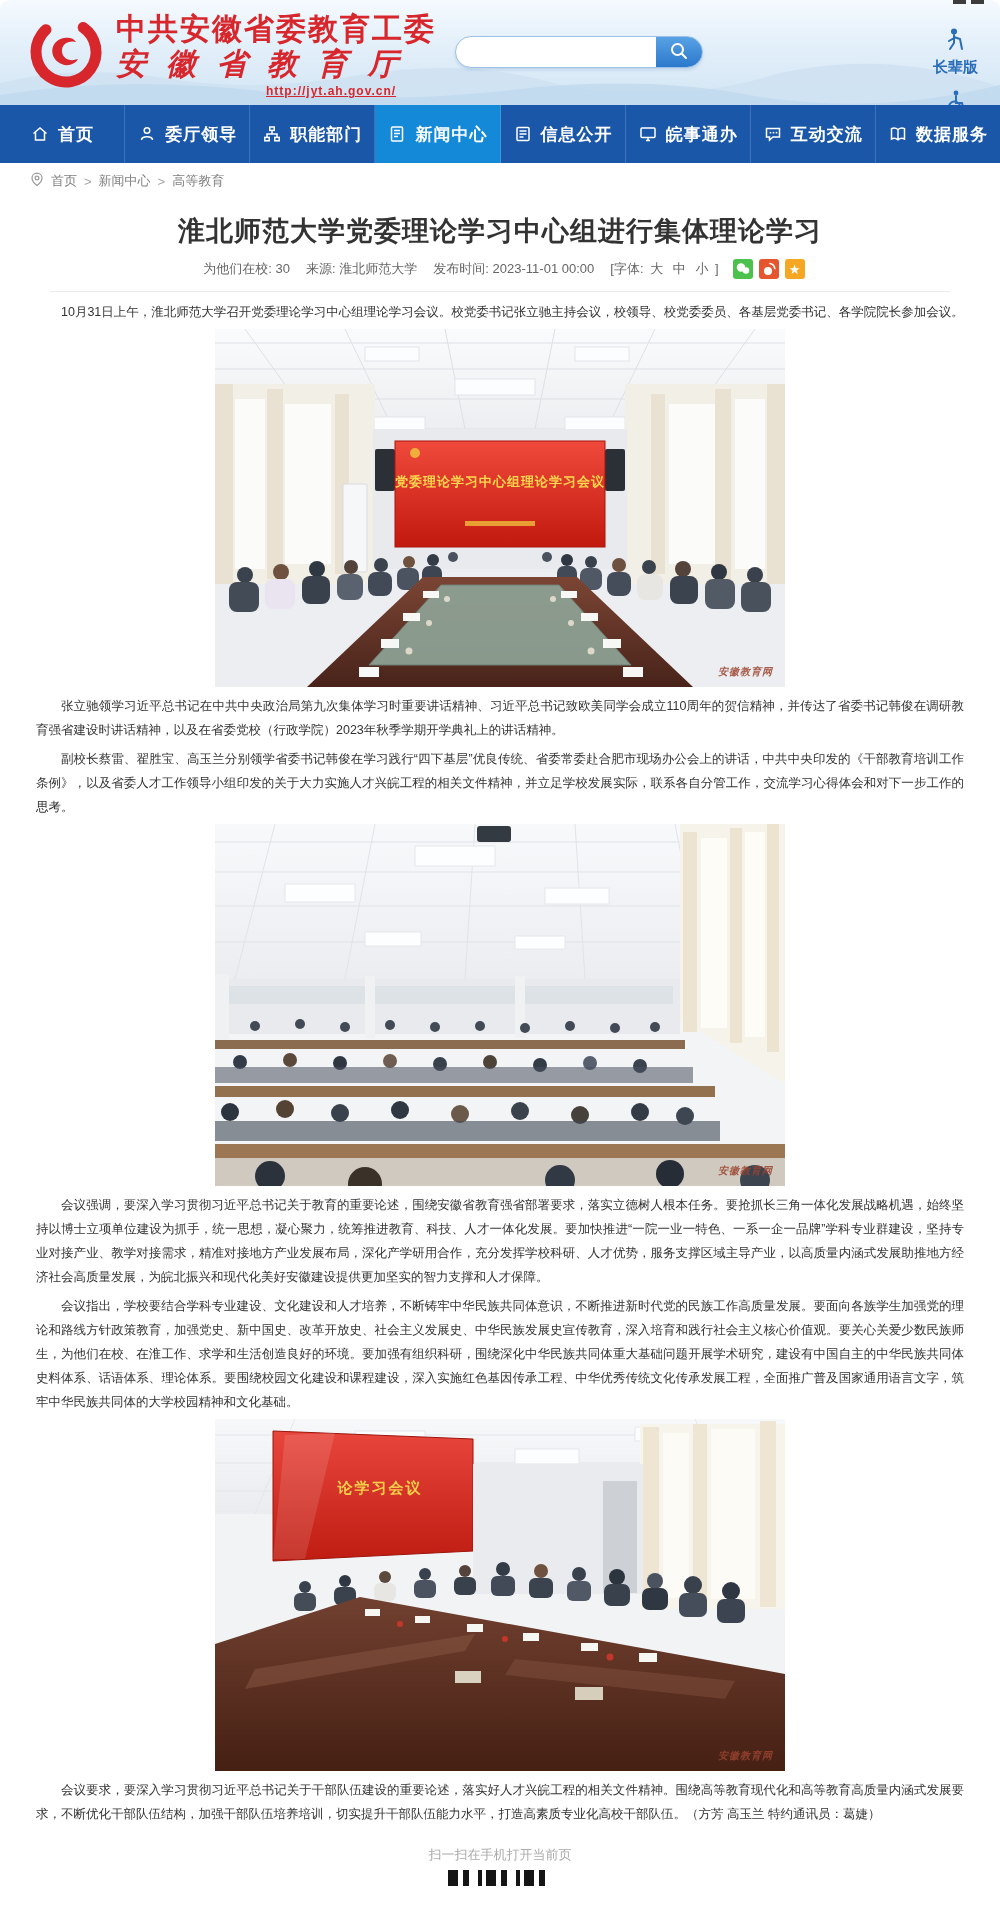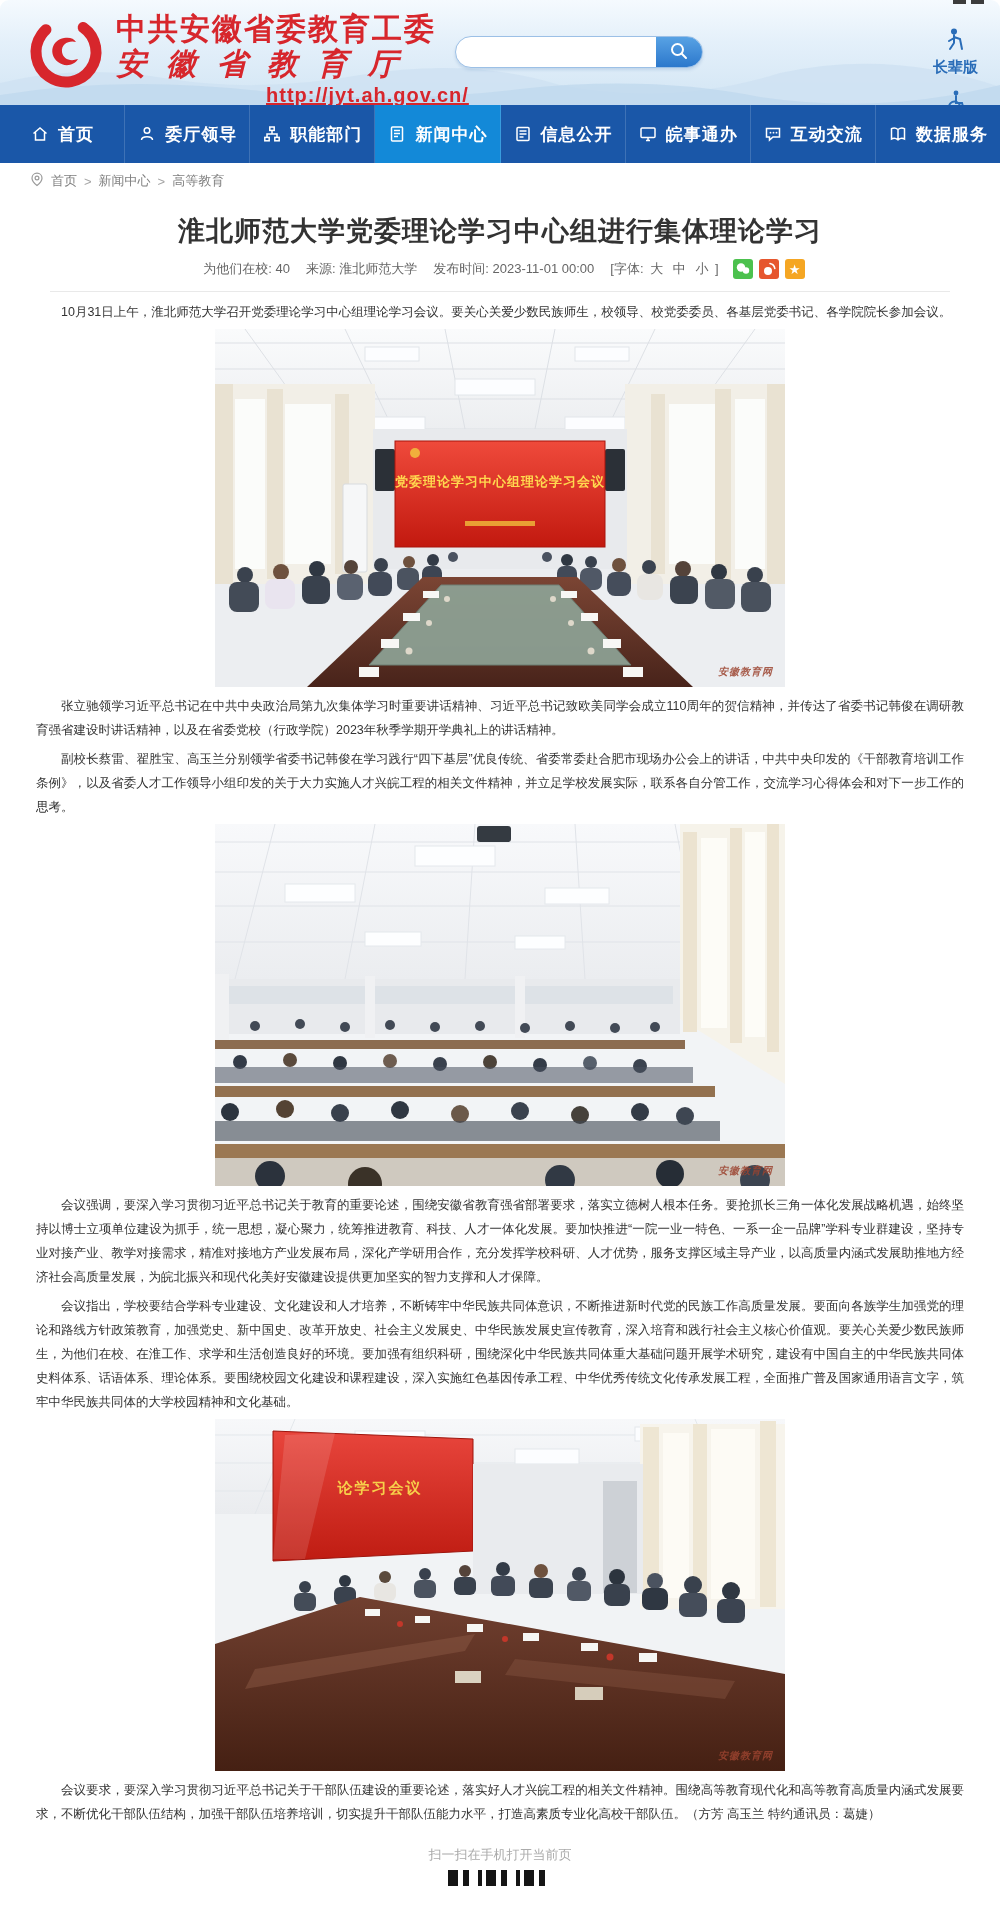--- a/index.html
+++ b/index.html
@@ -9,21 +9,21 @@
   
   .header { position:relative; height:105px; background:linear-gradient(180deg,#f5fafe 0%,#e4f0fa 40%,#d2e5f4 100%); overflow:hidden; }
   .mt { position:absolute; left:0; bottom:0; width:1000px; height:60px; display:block; }
   .corner { position:absolute; top:0; right:16px; display:flex; gap:5px; }
   .corner i { display:block; width:13px; height:4px; background:#3c3c3c; }
   .logo-wrap { position:absolute; left:26px; top:12px; display:flex; }
   .logo-emblem svg { display:block; }
   .logo-text { margin-left:10px; color:#d7262c; }
   .l1 { font-size:30px; font-weight:bold; letter-spacing:2px; line-height:34px; }
   .l2 { font-size:30px; font-weight:bold; letter-spacing:6px; line-height:34px; margin-top:1px;font-style:italic; }
-  .url { font-size:20px; font-weight:bold; text-decoration:underline; margin:3px 0 0 150px; letter-spacing:1px; }
+  .url { font-size:12px; font-weight:bold; text-decoration:underline; margin:3px 0 0 150px; letter-spacing:1px; }
   .search { position:absolute; left:455px; top:36px; width:248px; height:32px; display:flex; border:1px solid #9cc0e6; border-radius:16px; background:#fff; overflow:hidden; box-shadow:0 2px 3px rgba(60,110,170,.18); }
   .search input { flex:1; border:none; outline:none; padding:0 12px; font-size:13px; background:transparent; }
   .search-btn { width:48px; border:none; background:linear-gradient(180deg,#58a2e4,#2c78cc); display:flex; align-items:center; justify-content:center; cursor:pointer; }
   .access { position:absolute; right:22px; top:26px; display:flex; gap:12px;flex-direction:column; }
   .access-item { display:flex; flex-direction:column; align-items:center; gap:3px; color:#2a6db8; font-size:15px; font-weight:bold; cursor:pointer; }
 
   
   .nav { display:flex; height:58px; background:#1a57a8; }
   .nav-item { flex:1; display:flex; align-items:center; justify-content:center; gap:8px; color:#fff; font-size:17px; font-weight:bold; border-right:1px solid rgba(255,255,255,.16); cursor:pointer; letter-spacing:1px; }
   .nav-item:last-child { border-right:none; }
@@ -211,21 +211,21 @@
     <span class="sep">&gt;</span>
     <span class="crumb-link">新闻中心</span>
     <span class="sep">&gt;</span>
     <span>高等教育</span>
   </div>
 
   <div class="article">
     <h1 class="title">淮北师范大学党委理论学习中心组进行集体理论学习</h1>
 
     <div class="meta">
-      <span class="grp"><span>为他们在校:</span> <span>40</span></span>
+      <span class="grp"><span>为他们在校:</span> <span>30</span></span>
       <span class="grp"><span>来源:</span> <span>淮北师范大学</span></span>
       <span class="grp"><span>发布时间:</span> <span>2023-11-01 00:00</span></span>
       <span class="grp">
         <span>[字体:</span>
         <span class="fo">大</span>
         <span class="fo">中</span>
         <span class="fo">小</span>
         <span>]</span>
       </span>
       <span class="share wechat">
@@ -238,21 +238,21 @@
         <svg width="16" height="16" viewBox="0 0 16 16">
             <circle cx="7" cy="10" r="4" fill="#fff"></circle>
             <path d="M9 2.5 A6 6 0 0 1 13.8 7.5" stroke="#fff" stroke-width="1.6" fill="none" stroke-linecap="round"></path>
           </svg>
       </span>
       <span class="share fav">★</span>
     </div>
 
     <hr class="divider">
 
-    <p class="p-body">10月31日上午，淮北师范大学召开党委理论学习中心组理论学习会议。要关心关爱少数民族师生，校领导、校党委委员、各基层党委书记、各学院院长参加会议。</p>
+    <p class="p-body">10月31日上午，淮北师范大学召开党委理论学习中心组理论学习会议。校党委书记张立驰主持会议，校领导、校党委委员、各基层党委书记、各学院院长参加会议。</p>
 
     <div class="photo">
       <svg width="570" height="358" viewBox="0 0 570 358">
         <defs>
           <linearGradient id="gred1" x1="0" y1="0" x2="0" y2="1">
               <stop offset="0" stop-color="#ef4a3b"></stop>
               <stop offset="1" stop-color="#c2190f"></stop>
             </linearGradient>
           <linearGradient id="gceil1" x1="0" y1="0" x2="0" y2="1">
               <stop offset="0" stop-color="#fafbfc"></stop>

